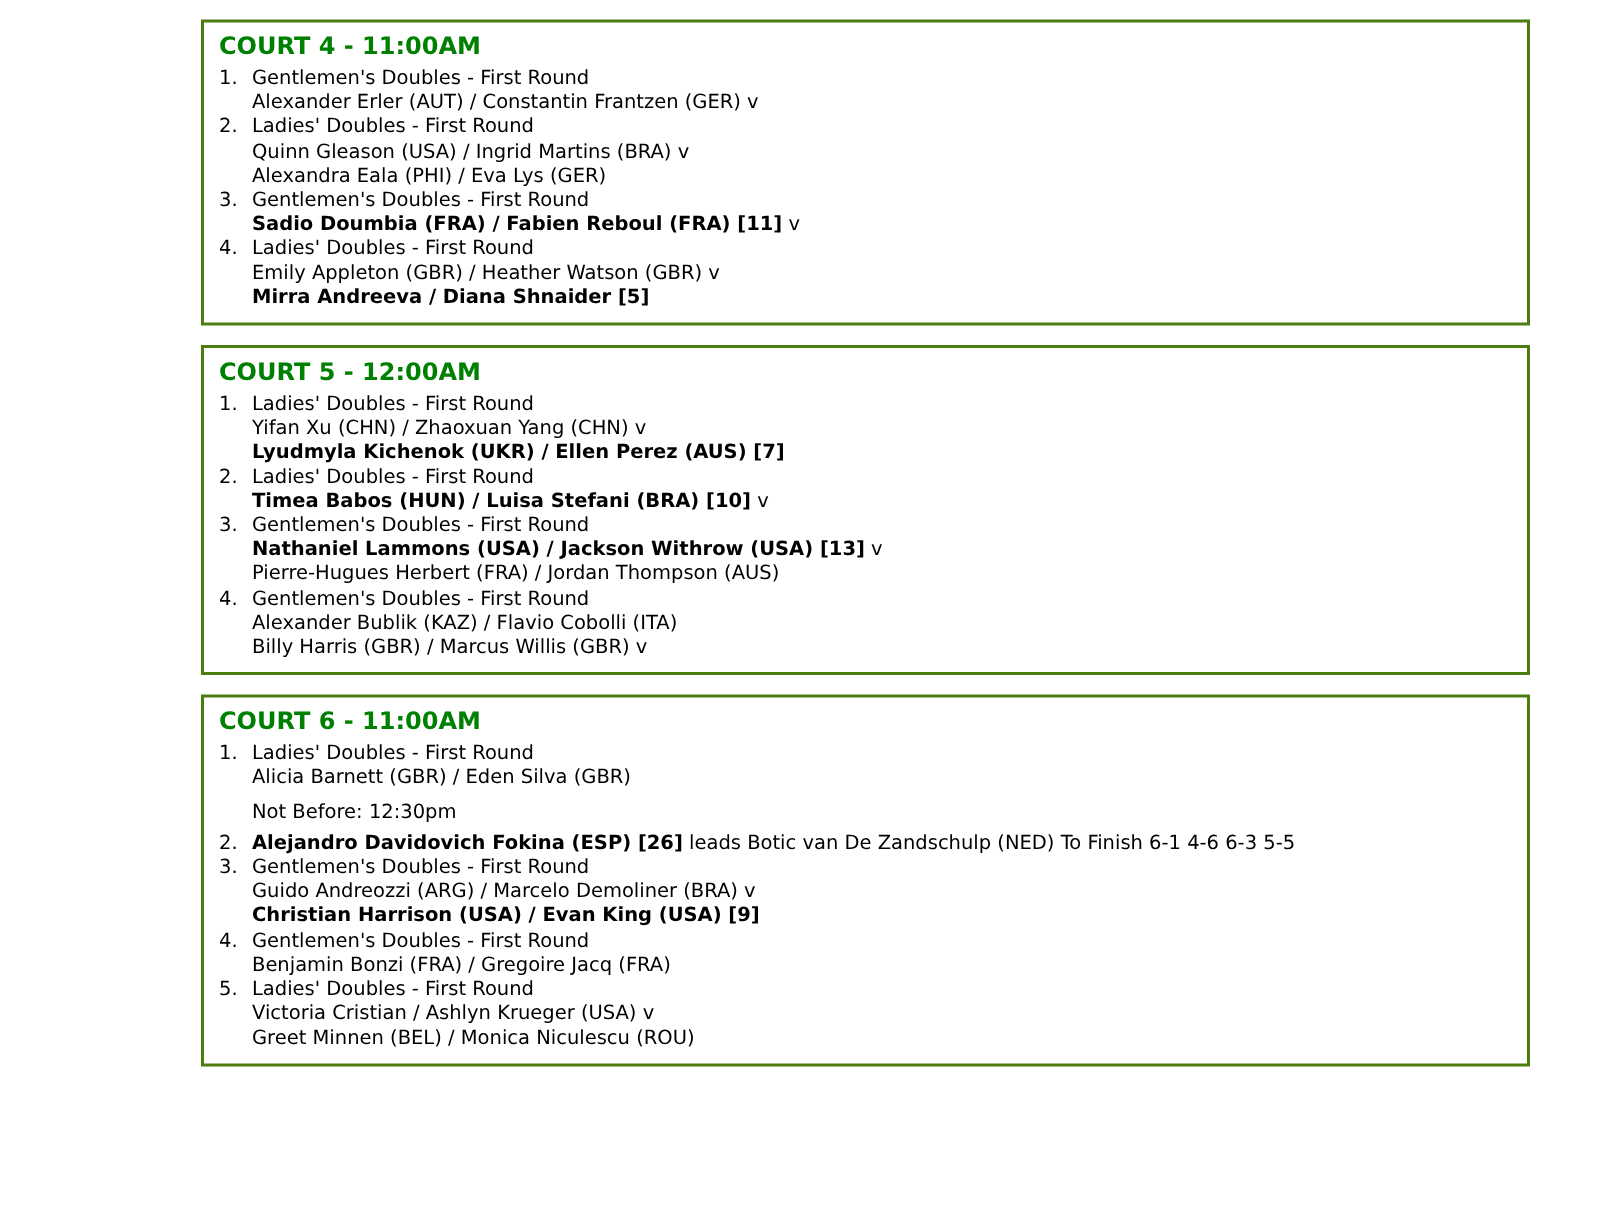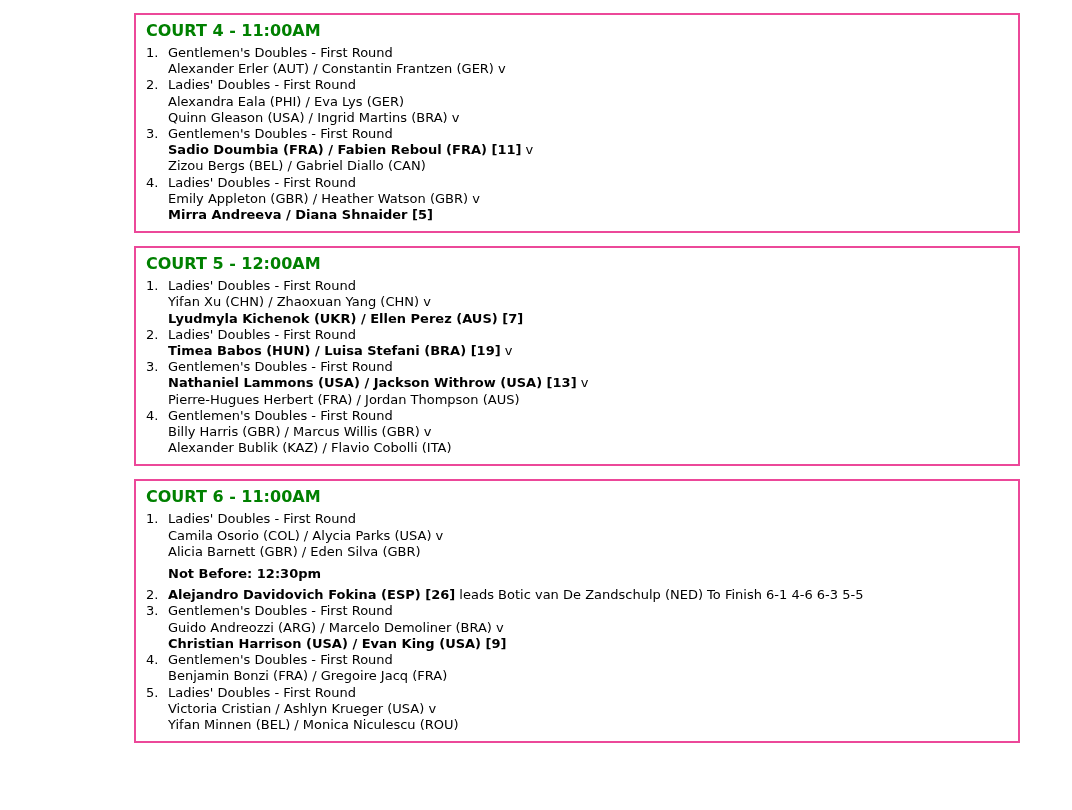--- a/index.html
+++ b/index.html
@@ -6,38 +6,38 @@
   html, body { background: #ffffff; }
   body {
     width: 1072px; height: 810px;
     font-family: "DejaVu Sans", sans-serif;
     font-size: 13px; color: #000;
     overflow: hidden;
   }
   .content { padding: 13px 0 0 134px; }
   .court-box {
     width: 886px;
-    border: 2px solid #ec4899;
+    border: 2px solid #4d7c0f;
     background: #fff;
     padding: 5px 10px 8px 10px;
     margin-bottom: 13px;
   }
   .court-header {
     color: #008000;
     font-size: 16px;
     font-weight: bold;
     line-height: 21px;
     margin-bottom: 4px;
   }
   .match { display: flex; }
   .match-num { flex: 0 0 22px; line-height: 16.2px; }
   .match-body { flex: 1; line-height: 16.2px; }
   .event-line, .team-line { white-space: nowrap; }
   .team-line b { font-weight: bold; }
-  .note { font-weight: bold; margin: 6px 0 5px 0; }
+  .note { font-weight: normal; margin: 6px 0 5px 0; }
 </style>
 </head>
 <body>
 
 <div class="content">
 
   <div class="court-box">
     <div class="court-header">COURT 4 - 11:00AM</div>
 
     <div class="match">
@@ -45,31 +45,30 @@
       <div class="match-body">
         <div class="event-line">Gentlemen's Doubles - First Round</div>
         <div class="team-line"><b></b><span>Alexander Erler (AUT) / Constantin Frantzen (GER) v</span></div>
       </div>
     </div>
 
     <div class="match">
       <span class="match-num">2.</span>
       <div class="match-body">
         <div class="event-line">Ladies' Doubles - First Round</div>
+        <div class="team-line"><b></b><span>Quinn Gleason (USA) / Ingrid Martins (BRA) v</span></div>
         <div class="team-line"><b></b><span>Alexandra Eala (PHI) / Eva Lys (GER)</span></div>
-        <div class="team-line"><b></b><span>Quinn Gleason (USA) / Ingrid Martins (BRA) v</span></div>
       </div>
     </div>
 
     <div class="match">
       <span class="match-num">3.</span>
       <div class="match-body">
         <div class="event-line">Gentlemen's Doubles - First Round</div>
         <div class="team-line"><b>Sadio Doumbia (FRA) / Fabien Reboul (FRA) [11]</b><span> v</span></div>
-        <div class="team-line"><b></b><span>Zizou Bergs (BEL) / Gabriel Diallo (CAN)</span></div>
       </div>
     </div>
 
     <div class="match">
       <span class="match-num">4.</span>
       <div class="match-body">
         <div class="event-line">Ladies' Doubles - First Round</div>
         <div class="team-line"><b></b><span>Emily Appleton (GBR) / Heather Watson (GBR) v</span></div>
         <div class="team-line"><b>Mirra Andreeva / Diana Shnaider [5]</b><span></span></div>
       </div>
@@ -85,51 +84,50 @@
         <div class="event-line">Ladies' Doubles - First Round</div>
         <div class="team-line"><b></b><span>Yifan Xu (CHN) / Zhaoxuan Yang (CHN) v</span></div>
         <div class="team-line"><b>Lyudmyla Kichenok (UKR) / Ellen Perez (AUS) [7]</b><span></span></div>
       </div>
     </div>
 
     <div class="match">
       <span class="match-num">2.</span>
       <div class="match-body">
         <div class="event-line">Ladies' Doubles - First Round</div>
-        <div class="team-line"><b>Timea Babos (HUN) / Luisa Stefani (BRA) [19]</b><span> v</span></div>
+        <div class="team-line"><b>Timea Babos (HUN) / Luisa Stefani (BRA) [10]</b><span> v</span></div>
       </div>
     </div>
 
     <div class="match">
       <span class="match-num">3.</span>
       <div class="match-body">
         <div class="event-line">Gentlemen's Doubles - First Round</div>
         <div class="team-line"><b>Nathaniel Lammons (USA) / Jackson Withrow (USA) [13]</b><span> v</span></div>
         <div class="team-line"><b></b><span>Pierre-Hugues Herbert (FRA) / Jordan Thompson (AUS)</span></div>
       </div>
     </div>
 
     <div class="match">
       <span class="match-num">4.</span>
       <div class="match-body">
         <div class="event-line">Gentlemen's Doubles - First Round</div>
+        <div class="team-line"><b></b><span>Alexander Bublik (KAZ) / Flavio Cobolli (ITA)</span></div>
         <div class="team-line"><b></b><span>Billy Harris (GBR) / Marcus Willis (GBR) v</span></div>
-        <div class="team-line"><b></b><span>Alexander Bublik (KAZ) / Flavio Cobolli (ITA)</span></div>
       </div>
     </div>
   </div>
 
   <div class="court-box">
     <div class="court-header">COURT 6 - 11:00AM</div>
 
     <div class="match">
       <span class="match-num">1.</span>
       <div class="match-body">
         <div class="event-line">Ladies' Doubles - First Round</div>
-        <div class="team-line"><b></b><span>Camila Osorio (COL) / Alycia Parks (USA) v</span></div>
         <div class="team-line"><b></b><span>Alicia Barnett (GBR) / Eden Silva (GBR)</span></div>
         <div class="note">Not Before: 12:30pm</div>
       </div>
     </div>
 
     <div class="match">
       <span class="match-num">2.</span>
       <div class="match-body">
         <div class="team-line"><b>Alejandro Davidovich Fokina (ESP) [26]</b><span> leads Botic van De Zandschulp (NED) To Finish 6-1 4-6 6-3 5-5</span></div>
       </div>
@@ -150,18 +148,18 @@
         <div class="event-line">Gentlemen's Doubles - First Round</div>
         <div class="team-line"><b></b><span>Benjamin Bonzi (FRA) / Gregoire Jacq (FRA)</span></div>
       </div>
     </div>
 
     <div class="match">
       <span class="match-num">5.</span>
       <div class="match-body">
         <div class="event-line">Ladies' Doubles - First Round</div>
         <div class="team-line"><b></b><span>Victoria Cristian / Ashlyn Krueger (USA) v</span></div>
-        <div class="team-line"><b></b><span>Yifan Minnen (BEL) / Monica Niculescu (ROU)</span></div>
+        <div class="team-line"><b></b><span>Greet Minnen (BEL) / Monica Niculescu (ROU)</span></div>
       </div>
     </div>
   </div>
 
 </div>
 
 </body></html>

